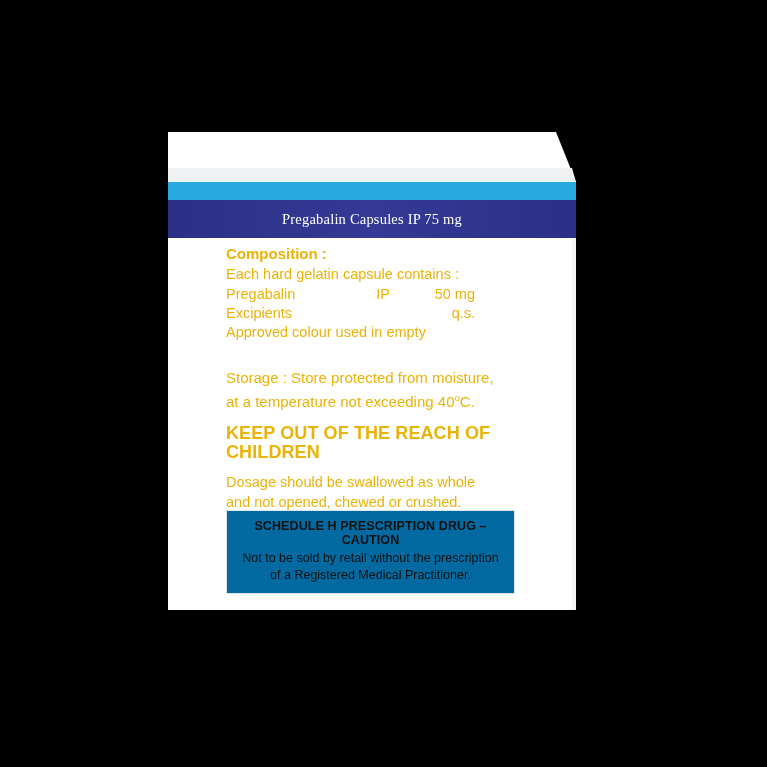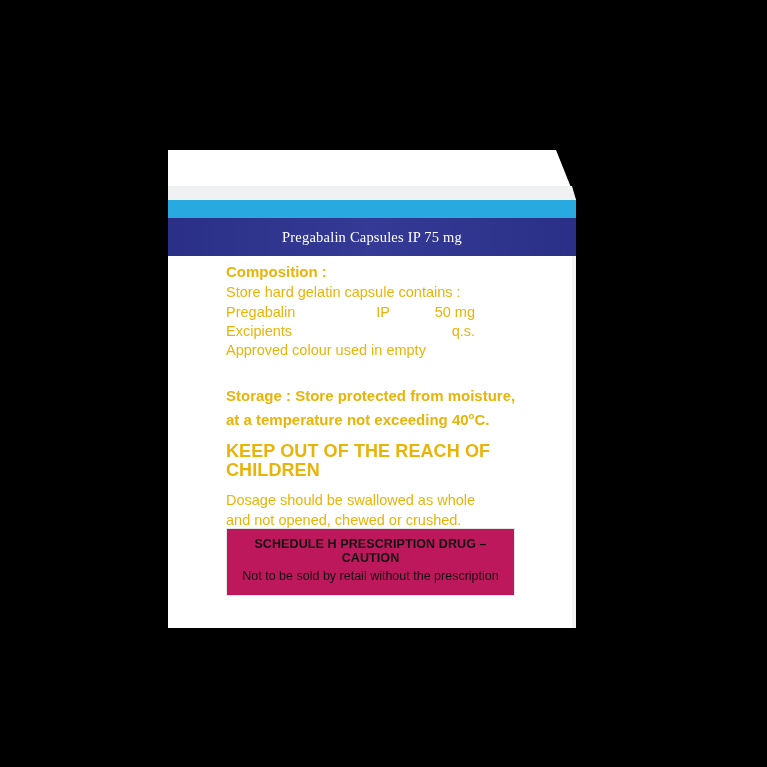--- a/index.html
+++ b/index.html
@@ -12,21 +12,21 @@
     height: 767px;
     font-family: "Liberation Sans", sans-serif;
     position: relative;
     overflow: hidden;
   }
 
   
   #carton {
     position: absolute;
     left: 168px;
-    top: 150px;
+    top: 132px;
     width: 354px;
     height: 478px;
   }
 
   
   .top-flap {
     position: absolute;
     left: 0;
     top: 0;
     width: 408px;
@@ -115,21 +115,21 @@
     width: 249px;
   }
   .comp-row .mid { margin-left: 36px; }
 
   .gap { height: 13px; }
   .gap-sm { height: 11px; }
 
   .dosage-line .heading { margin-right: 2px; }
 
   .storage {
-    font-weight: bold;
+    font-weight: normal;
     font-size: 15px;
     line-height: 19.5px;
   }
   .storage sup { font-size: 9.5px; }
 
   .keepout {
     font-weight: bold;
     font-size: 18px;
     letter-spacing: 0.1px;
   }
@@ -138,21 +138,21 @@
     font-size: 14.5px;
     line-height: 19.5px;
   }
 
   
   .warning-box {
     position: absolute;
     left: 58px;
     top: 378px;
     width: 289px;
-    background: #be185d;
+    background: #0369a1;
     border: 1px solid #e5e5e5;
     padding: 8px 6px 10px 6px;
     box-sizing: border-box;
     text-align: center;
     color: #111111;
   }
   .warning-title {
     font-weight: bold;
     font-size: 12.5px;
     letter-spacing: 0.1px;
@@ -187,21 +187,21 @@
   <div class="band-cyan"></div>
 
   <div class="band-navy">
     <span class="product-name">Pregabalin Capsules IP 75 mg</span>
   </div>
 
   <div class="body-text">
 
     <div class="heading comp-title">Composition :</div>
 
-    <div class="comp-line">Store hard gelatin capsule contains :</div>
+    <div class="comp-line">Each hard gelatin capsule contains :</div>
 
     <div class="comp-rows">
       <div class="comp-row">
         <span>Pregabalin</span>
         <span class="mid">IP</span>
         <span>50 mg</span>
       </div>
       <div class="comp-row">
         <span>Excipients</span>
         <span class="mid"></span>
@@ -232,15 +232,16 @@
     <div class="swallow">
       <div>Dosage should be swallowed as whole</div>
       <div>and not opened, chewed or crushed.</div>
     </div>
 
   </div>
 
   <div class="warning-box">
     <div class="warning-title">SCHEDULE H PRESCRIPTION DRUG – CAUTION</div>
     <div class="warning-text">Not to be sold by retail without the prescription</div>
+    <div class="warning-text">of a Registered Medical Practitioner.</div>
   </div>
 
 </div>
 
 </body></html>

